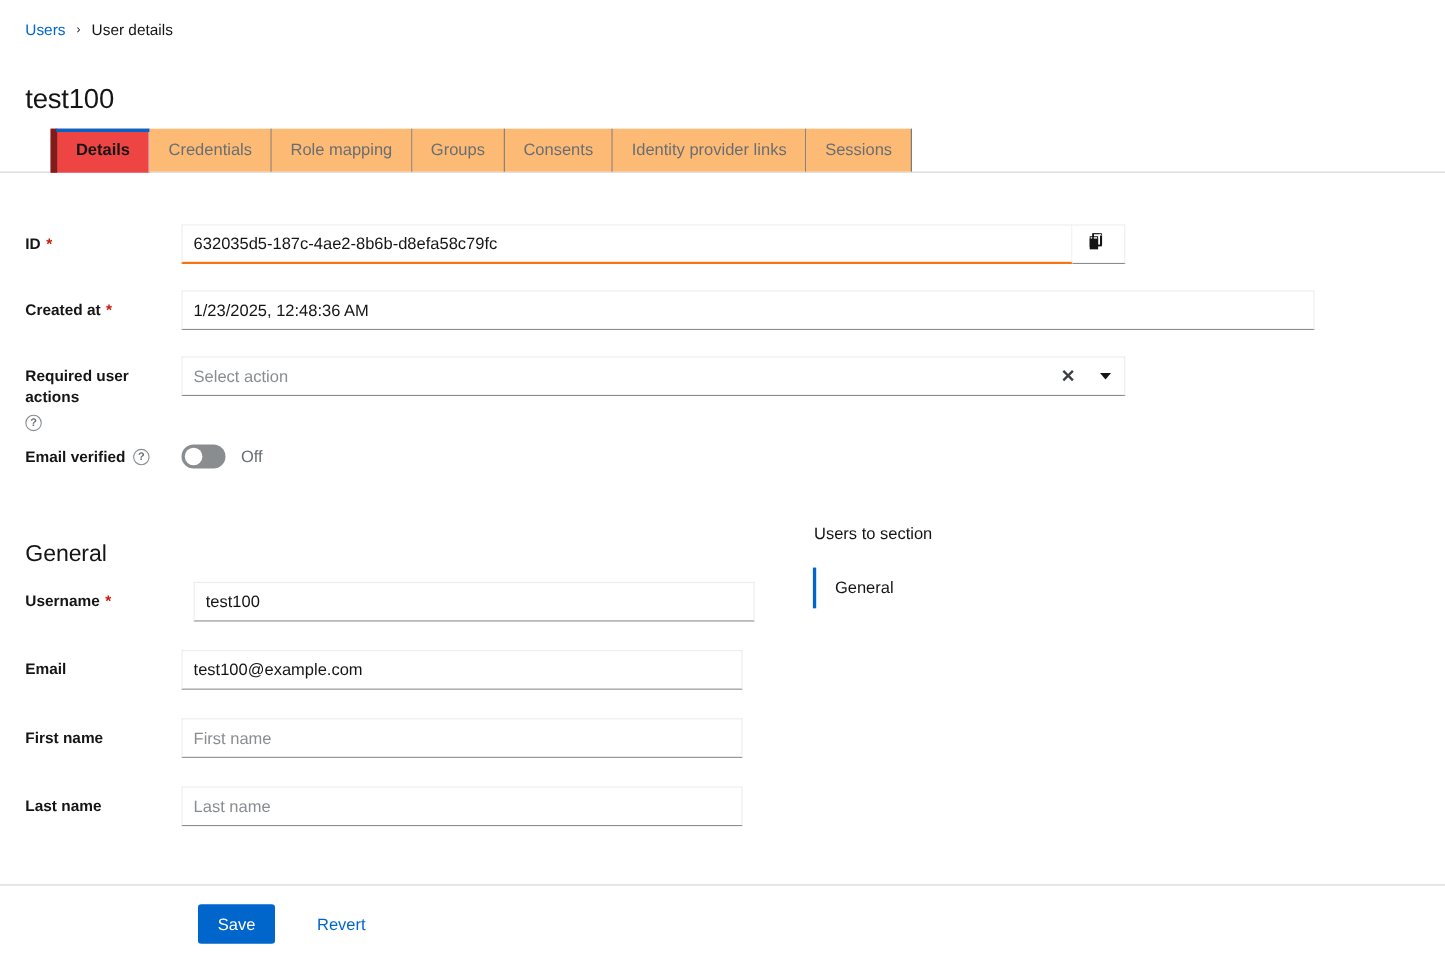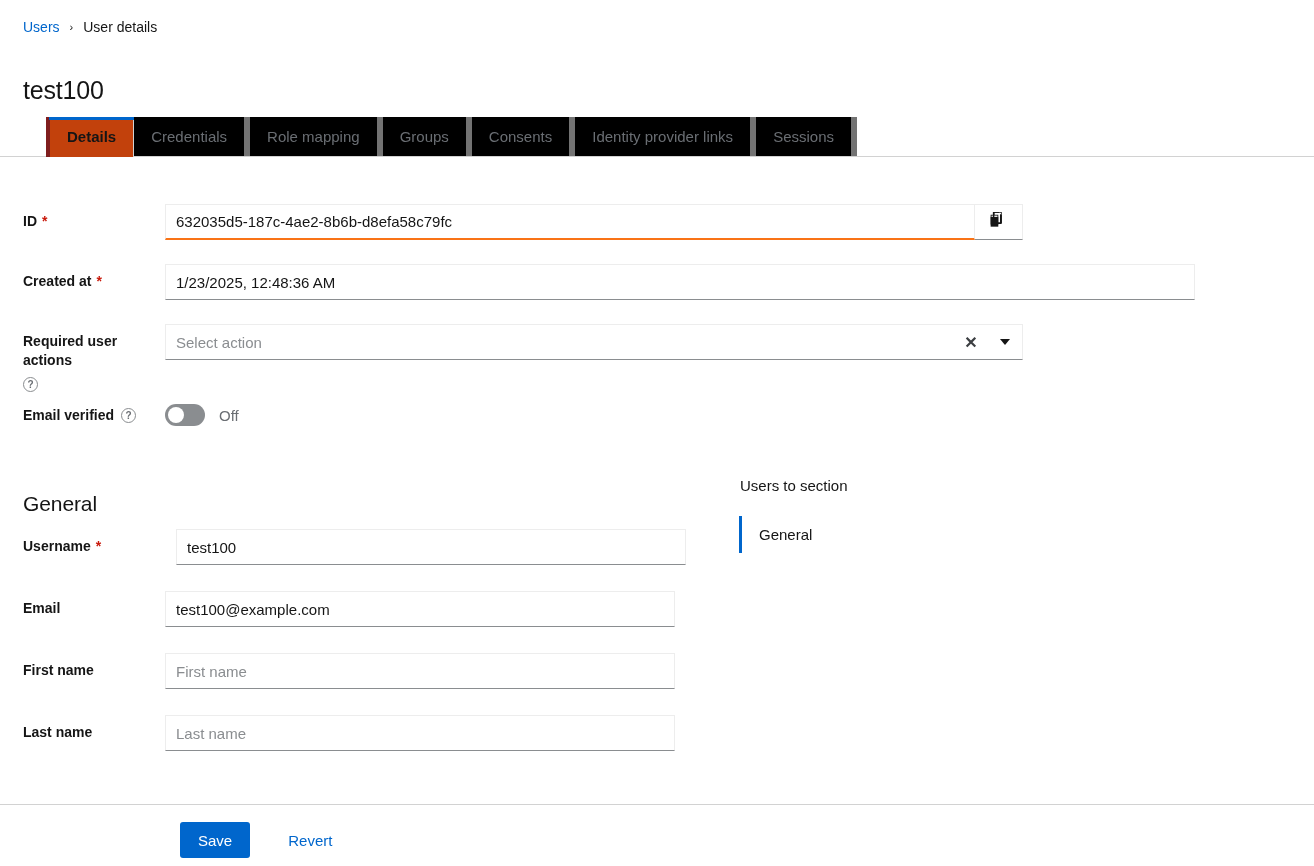--- a/index.html
+++ b/index.html
@@ -41,31 +41,31 @@
     display: flex; align-items: stretch;
     border-bottom: 1px solid #d2d2d2;
     background: #fff;
   }
   .tabs-inner { display: flex; margin-left: 46px; height: 100%; }
   .tab {
     position: relative;
     display: flex; align-items: center; justify-content: center;
     padding: 0 17px;
     font-size: 15px; color: #6a6e73;
-    background: #000000;
-    border-right: 6px solid #737373;
+    background: #fdba74;
+    border-right: 1px solid #737373;
     cursor: pointer;
     white-space: nowrap;
   }
   .tab:first-child { border-left: 1px solid #d2d2d2; }
   .tab.active {
-    background: #c2410c;
+    background: #ef4444;
     color: #151515;
     font-weight: 700;
-    border-left: 4px solid #7f1d1d;
+    border-left: 6px solid #7f1d1d;
     border-right: 1px solid #d2d2d2;
     margin-bottom: -1px;
     padding-bottom: 1px;
   }
   .tab.active::before {
     content: "";
     position: absolute; left: -1px; right: -1px; top: 0;
     height: 3px; background: #06c;
   }
 

